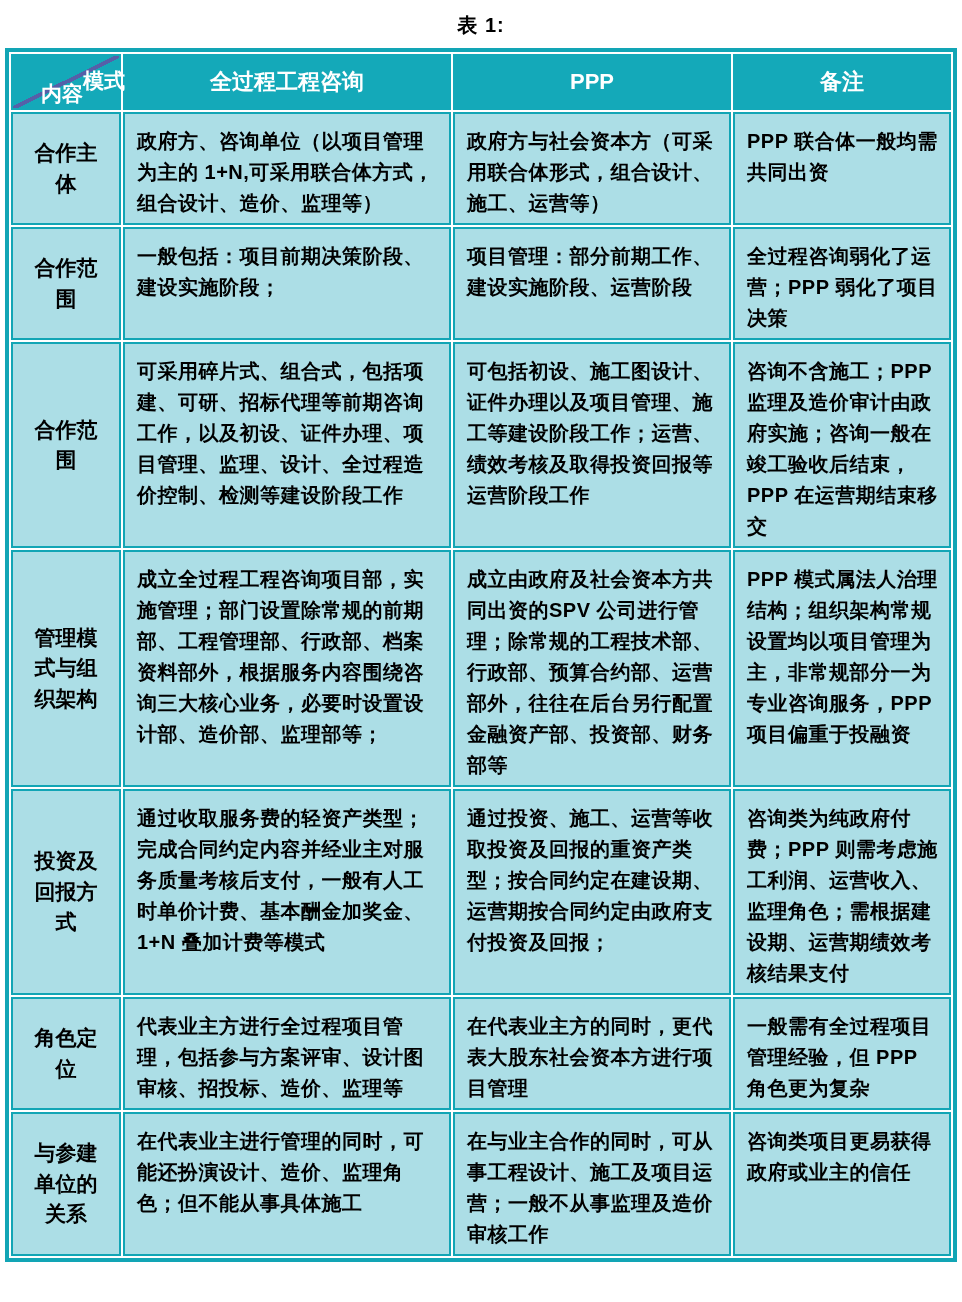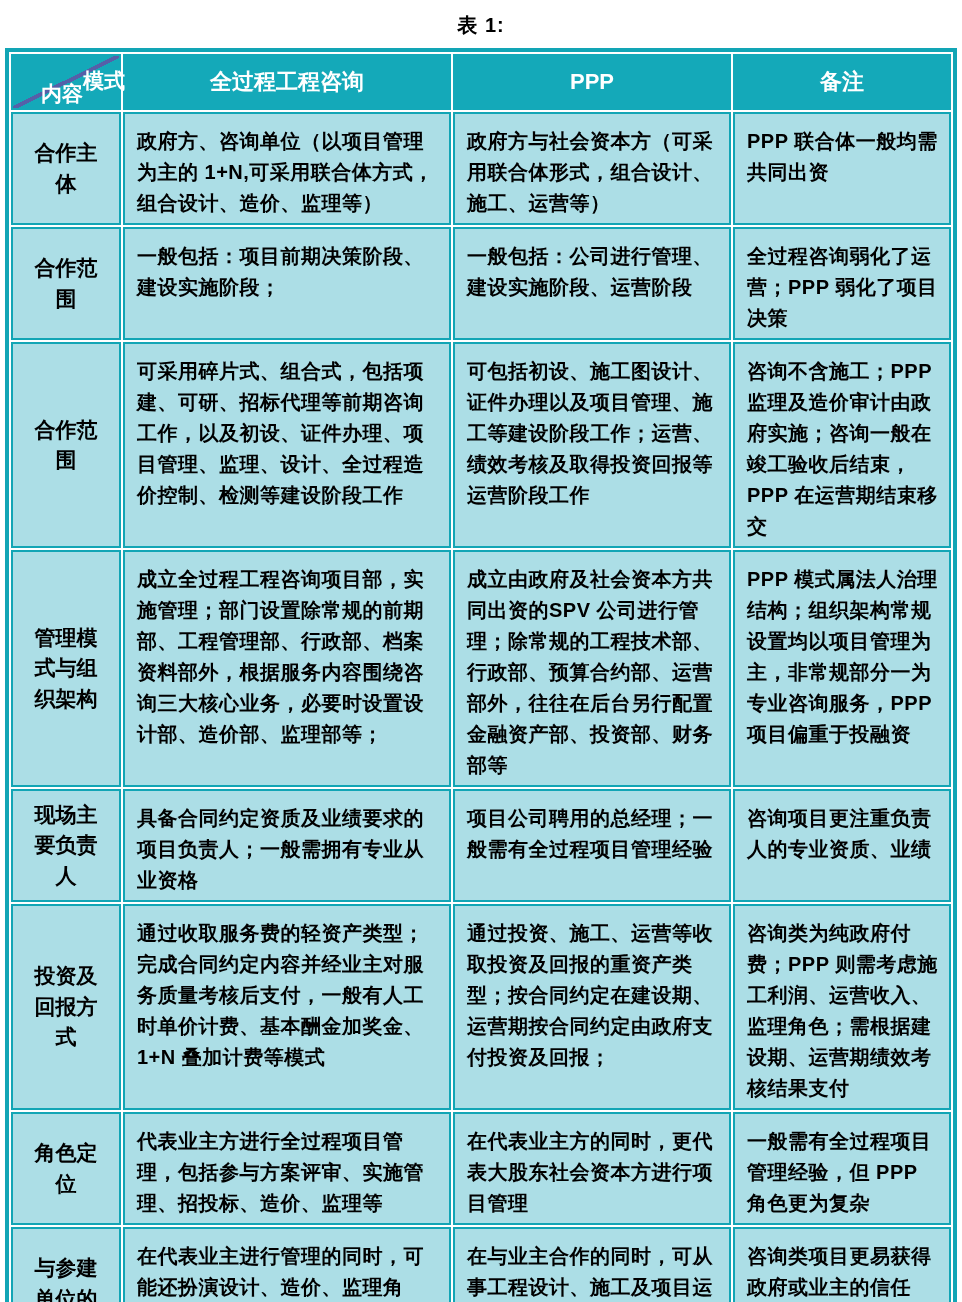--- a/index.html
+++ b/index.html
@@ -119,50 +119,44 @@
     <tbody>
       <tr style="height:100px">
         <td class="rowhdr">合作主体</td>
         <td class="cell">政府方、咨询单位（以项目管理为主的 1+N,可采用联合体方式，组合设计、造价、监理等）</td>
         <td class="cell">政府方与社会资本方（可采用联合体形式，组合设计、施工、运营等）</td>
         <td class="cell">PPP 联合体一般均需共同出资</td>
       </tr>
       <tr style="height:88px">
         <td class="rowhdr">合作范围</td>
         <td class="cell">一般包括：项目前期决策阶段、建设实施阶段；</td>
-        <td class="cell">一般包括：公司进行管理、建设实施阶段、运营阶段</td>
+        <td class="cell">项目管理：部分前期工作、建设实施阶段、运营阶段</td>
         <td class="cell">全过程咨询弱化了运营；PPP 弱化了项目决策</td>
       </tr>
       <tr style="height:188px">
         <td class="rowhdr">合作范围</td>
         <td class="cell">可采用碎片式、组合式，包括项建、可研、招标代理等前期咨询工作，以及初设、证件办理、项目管理、监理、设计、全过程造价控制、检测等建设阶段工作</td>
         <td class="cell">可包括初设、施工图设计、证件办理以及项目管理、施工等建设阶段工作；运营、绩效考核及取得投资回报等运营阶段工作</td>
         <td class="cell">咨询不含施工；PPP 监理及造价审计由政府实施；咨询一般在竣工验收后结束，PPP 在运营期结束移交</td>
       </tr>
       <tr style="height:220px">
         <td class="rowhdr">管理模式与组织架构</td>
         <td class="cell">成立全过程工程咨询项目部，实施管理；部门设置除常规的前期部、工程管理部、行政部、档案资料部外，根据服务内容围绕咨询三大核心业务，必要时设置设计部、造价部、监理部等；</td>
         <td class="cell">成立由政府及社会资本方共同出资的SPV 公司进行管理；除常规的工程技术部、行政部、预算合约部、运营部外，往往在后台另行配置金融资产部、投资部、财务部等</td>
         <td class="cell">PPP 模式属法人治理结构；组织架构常规设置均以项目管理为主，非常规部分一为专业咨询服务，PPP 项目偏重于投融资</td>
       </tr>
-      <tr style="height:88px">
-        <td class="rowhdr">现场主要负责人</td>
-        <td class="cell">具备合同约定资质及业绩要求的项目负责人；一般需拥有专业从业资格</td>
-        <td class="cell">项目公司聘用的总经理；一般需有全过程项目管理经验</td>
-        <td class="cell">咨询项目更注重负责人的专业资质、业绩</td>
-      </tr>
       <tr style="height:186px">
         <td class="rowhdr">投资及回报方式</td>
         <td class="cell">通过收取服务费的轻资产类型；完成合同约定内容并经业主对服务质量考核后支付，一般有人工时单价计费、基本酬金加奖金、1+N 叠加计费等模式</td>
         <td class="cell">通过投资、施工、运营等收取投资及回报的重资产类型；按合同约定在建设期、运营期按合同约定由政府支付投资及回报；</td>
         <td class="cell">咨询类为纯政府付费；PPP 则需考虑施工利润、运营收入、监理角色；需根据建设期、运营期绩效考核结果支付</td>
       </tr>
       <tr style="height:95px">
         <td class="rowhdr">角色定位</td>
-        <td class="cell">代表业主方进行全过程项目管理，包括参与方案评审、实施管理、招投标、造价、监理等</td>
+        <td class="cell">代表业主方进行全过程项目管理，包括参与方案评审、设计图审核、招投标、造价、监理等</td>
         <td class="cell">在代表业主方的同时，更代表大股东社会资本方进行项目管理</td>
         <td class="cell">一般需有全过程项目管理经验，但 PPP 角色更为复杂</td>
       </tr>
       <tr style="height:126px">
         <td class="rowhdr">与参建单位的关系</td>
         <td class="cell">在代表业主进行管理的同时，可能还扮演设计、造价、监理角色；但不能从事具体施工</td>
         <td class="cell">在与业主合作的同时，可从事工程设计、施工及项目运营；一般不从事监理及造价审核工作</td>
         <td class="cell">咨询类项目更易获得政府或业主的信任</td>
       </tr>
 

